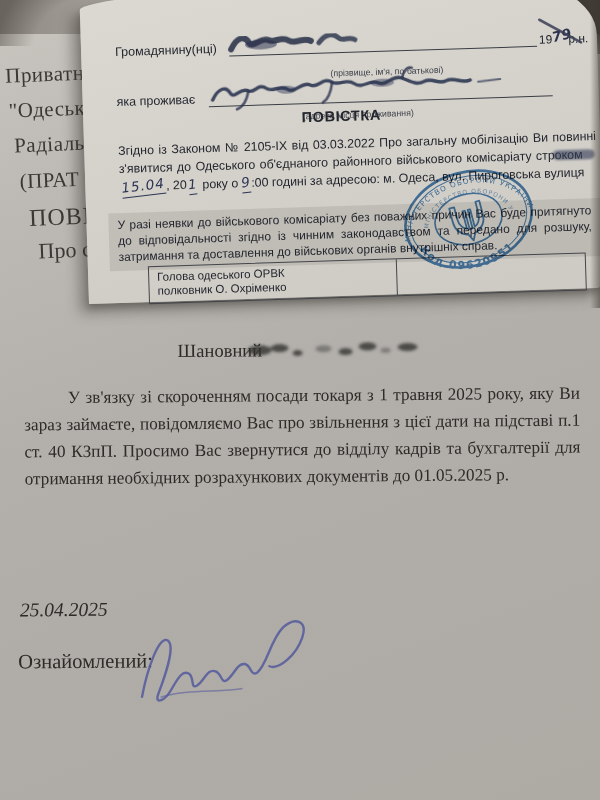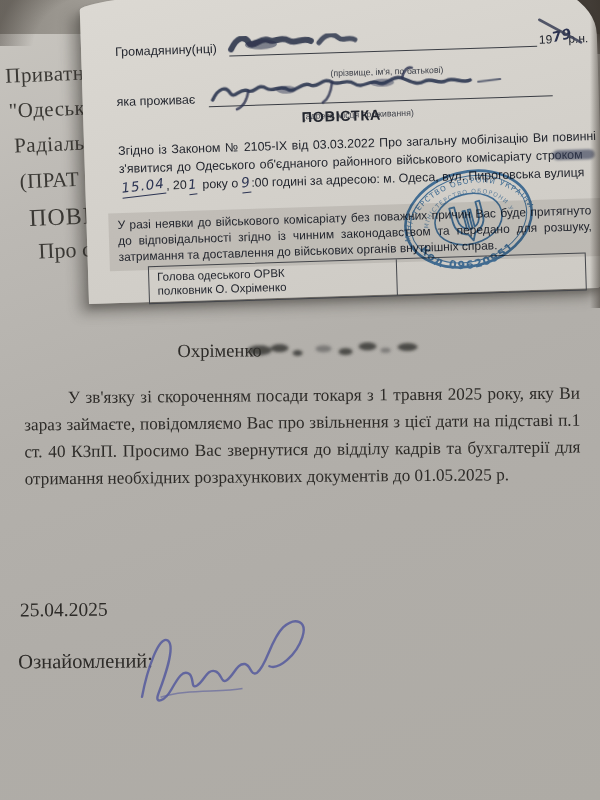--- a/index.html
+++ b/index.html
@@ -20,21 +20,21 @@
   .letterhead{position:absolute;z-index:1;color:#3a3834;
     font-family:"Liberation Serif","DejaVu Serif",serif;transform:rotate(-2.4deg);transform-origin:0 0;}
   .lh-line{position:absolute;white-space:nowrap;font-size:21px;letter-spacing:.5px;}
   .lh-title{position:absolute;white-space:nowrap;font-size:24px;letter-spacing:1px;}
   .lh-sub{position:absolute;white-space:nowrap;font-size:22px;}
   .letter-body-wrap{position:absolute;left:0;top:0;width:600px;height:800px;z-index:1;
     font-family:"Liberation Serif","DejaVu Serif",serif;color:#2d2b28;transform:rotate(-.5deg);}
   .salutation{position:absolute;left:178px;top:340px;font-size:18.5px;}
   .letter-par{position:absolute;left:24px;top:382px;width:556px;font-size:17.2px;line-height:27px;
     text-align:justify;text-indent:44px;}
-  .letter-date{position:absolute;left:18px;top:597px;font-size:19.5px;}
+  .letter-date{position:absolute;left:18px;top:597px;font-size:19.5px;font-style:italic;}
   .ack-label{position:absolute;left:16px;top:648px;font-size:20.5px;}
   .smudge-svg{position:absolute;left:246px;top:334px;z-index:1;}
   .sig-svg{position:absolute;left:128px;top:608px;z-index:1;}
 
   
   .povistka{position:absolute;left:84px;top:-16px;width:516px;height:312px;z-index:5;
     background:linear-gradient(168deg,#dcd9d3 0%,#d5d2cc 45%,#cdcac4 100%);
     transform:rotate(-1.8deg);transform-origin:50% 50%;
     border-top-left-radius:260px 18px;border-top-right-radius:95px 58px;
     border-bottom-right-radius:8px 14px;
@@ -80,21 +80,21 @@
   <div class="letterhead">
     <div class="lh-line" style="left:2px;top:64px">Приватне Ак</div>
     <div class="lh-line" style="left:4px;top:99px">"Одеський За</div>
     <div class="lh-line" style="left:8px;top:134px">Радіально-Св</div>
     <div class="lh-line" style="left:12px;top:170px">(ПРАТ "ОЗРС</div>
     <div class="lh-title" style="left:20px;top:206px">ПОВІДОМЛЕ</div>
     <div class="lh-sub" style="left:28px;top:240px">Про скорочен</div>
   </div>
 
   <div class="letter-body-wrap">
-    <div class="salutation">Охріменко</div>
+    <div class="salutation">Шановний</div>
 
     <svg class="smudge-svg" width="190" height="30">
       <g fill="#30302f" opacity=".8" filter="url(#blur1)">
         <ellipse cx="14" cy="16" rx="12" ry="5"></ellipse>
         <ellipse cx="34" cy="14" rx="9" ry="4"></ellipse>
         <ellipse cx="52" cy="19" rx="5" ry="3"></ellipse>
         <ellipse cx="78" cy="15" rx="8" ry="3.4" fill="#6e6d6c"></ellipse>
         <ellipse cx="100" cy="18" rx="7" ry="3.6"></ellipse>
         <ellipse cx="122" cy="13" rx="9" ry="4"></ellipse>
         <ellipse cx="140" cy="17" rx="5" ry="2.6" fill="#6e6d6c"></ellipse>

